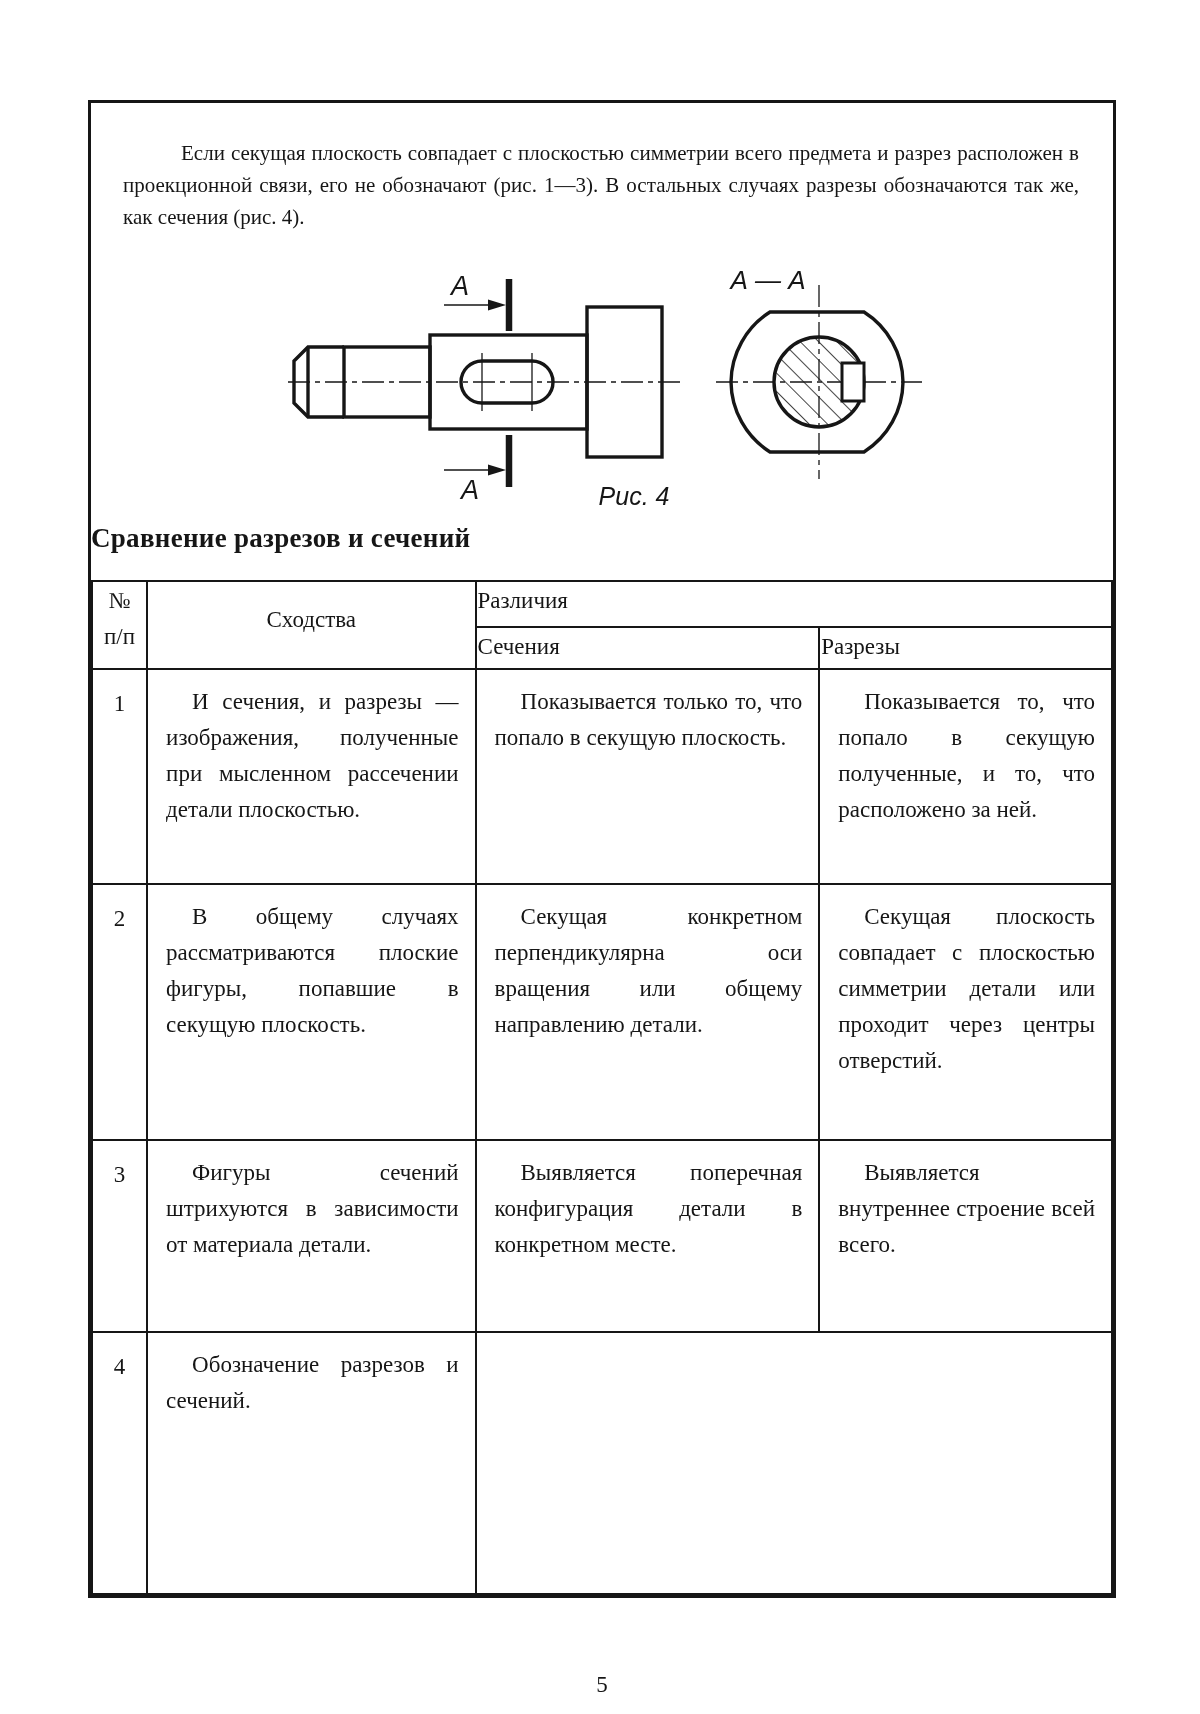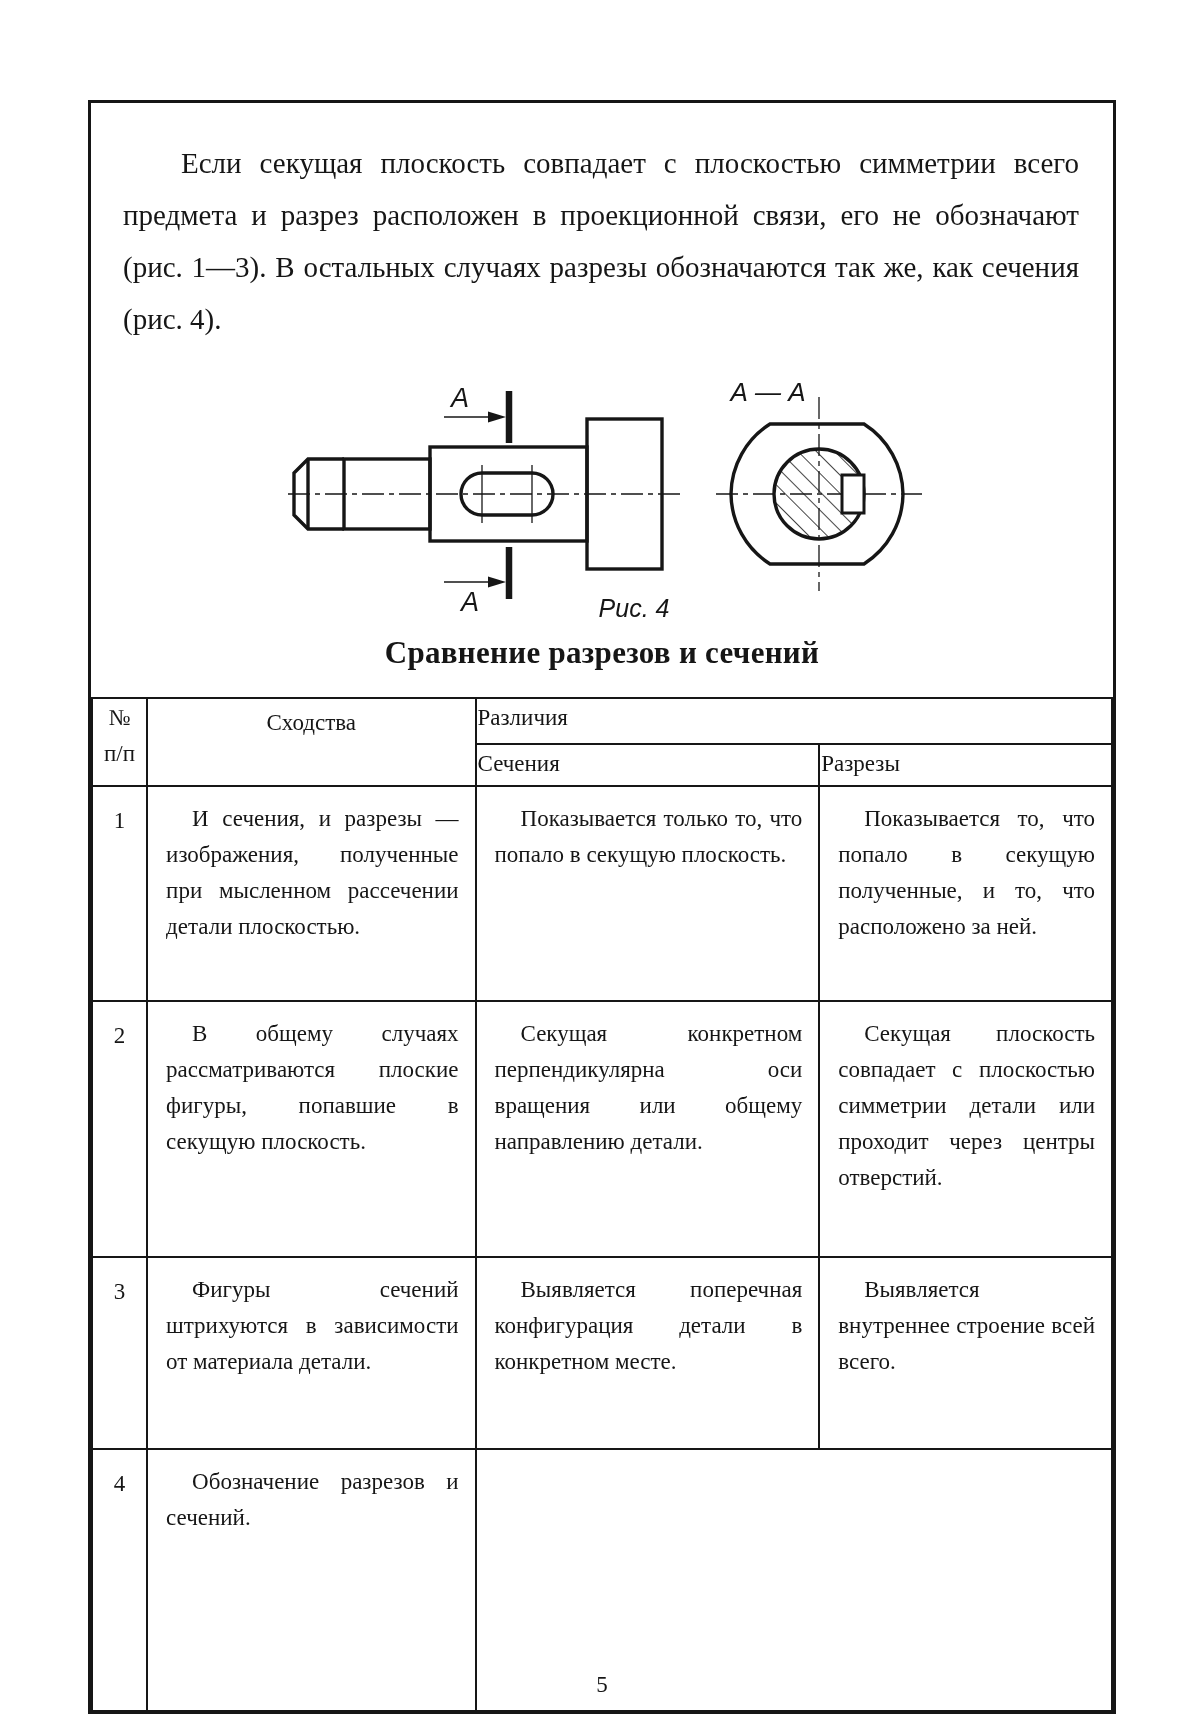--- a/index.html
+++ b/index.html
@@ -7,42 +7,42 @@
     width:1200px;height:1714px;position:relative;
     background:#ffffff;color:#161616;
     font-family:"Liberation Serif", serif;
   }
   .frame{
     position:absolute;left:88px;top:100px;width:1022px;
     border:3px solid #161616;background:#fff;
   }
   .para{
     margin:34px 34px 0 32px;
-    font-size:29px;line-height:52px;
+    font-size:21px;line-height:32px;
     text-align:justify;text-indent:58px;font-family:Liberation Serif, serif;
   }
   .figure{margin-top:14px;text-align:center;}
   .figure svg{display:inline-block;vertical-align:top;}
   .tbl-title{
-    text-align:center;font-size:31px;font-weight:bold;
+    font-size:27px;font-weight:bold;
     margin:10px 0 26px 0;letter-spacing:.3px;
   }
   table.cmp{
     width:100%;border-collapse:collapse;table-layout:fixed;
   }
   table.cmp td{
     border:2px solid #161616;
     font-size:23px;line-height:36px;
     vertical-align:top;overflow:hidden;
   }
   tr.hr1{height:46px;}
   tr.hr2{height:42px;}
   td.hcell{text-align:left;vertical-align:middle;font-size:24px;}
   td.h-num{vertical-align:middle;text-align:center;line-height:33px;font-size:24px;}
-  td.h-skh{vertical-align:top;padding-top:6px;text-align:center;font-size:24px;}
+  td.h-skh{vertical-align:top;padding-top:20px;text-align:center;font-size:24px;}
   td.num{text-align:center;padding-top:16px;}
   td.cell{padding:14px 16px 22px 18px;text-align:justify;text-indent:26px;}
   tr.r1{height:215px;}
   tr.r2{height:256px;}
   tr.r3{height:192px;}
   tr.r4{height:262px;}
   .pagenum{
     position:absolute;left:88px;top:1672px;width:1028px;
     text-align:center;font-size:23px;
   }

